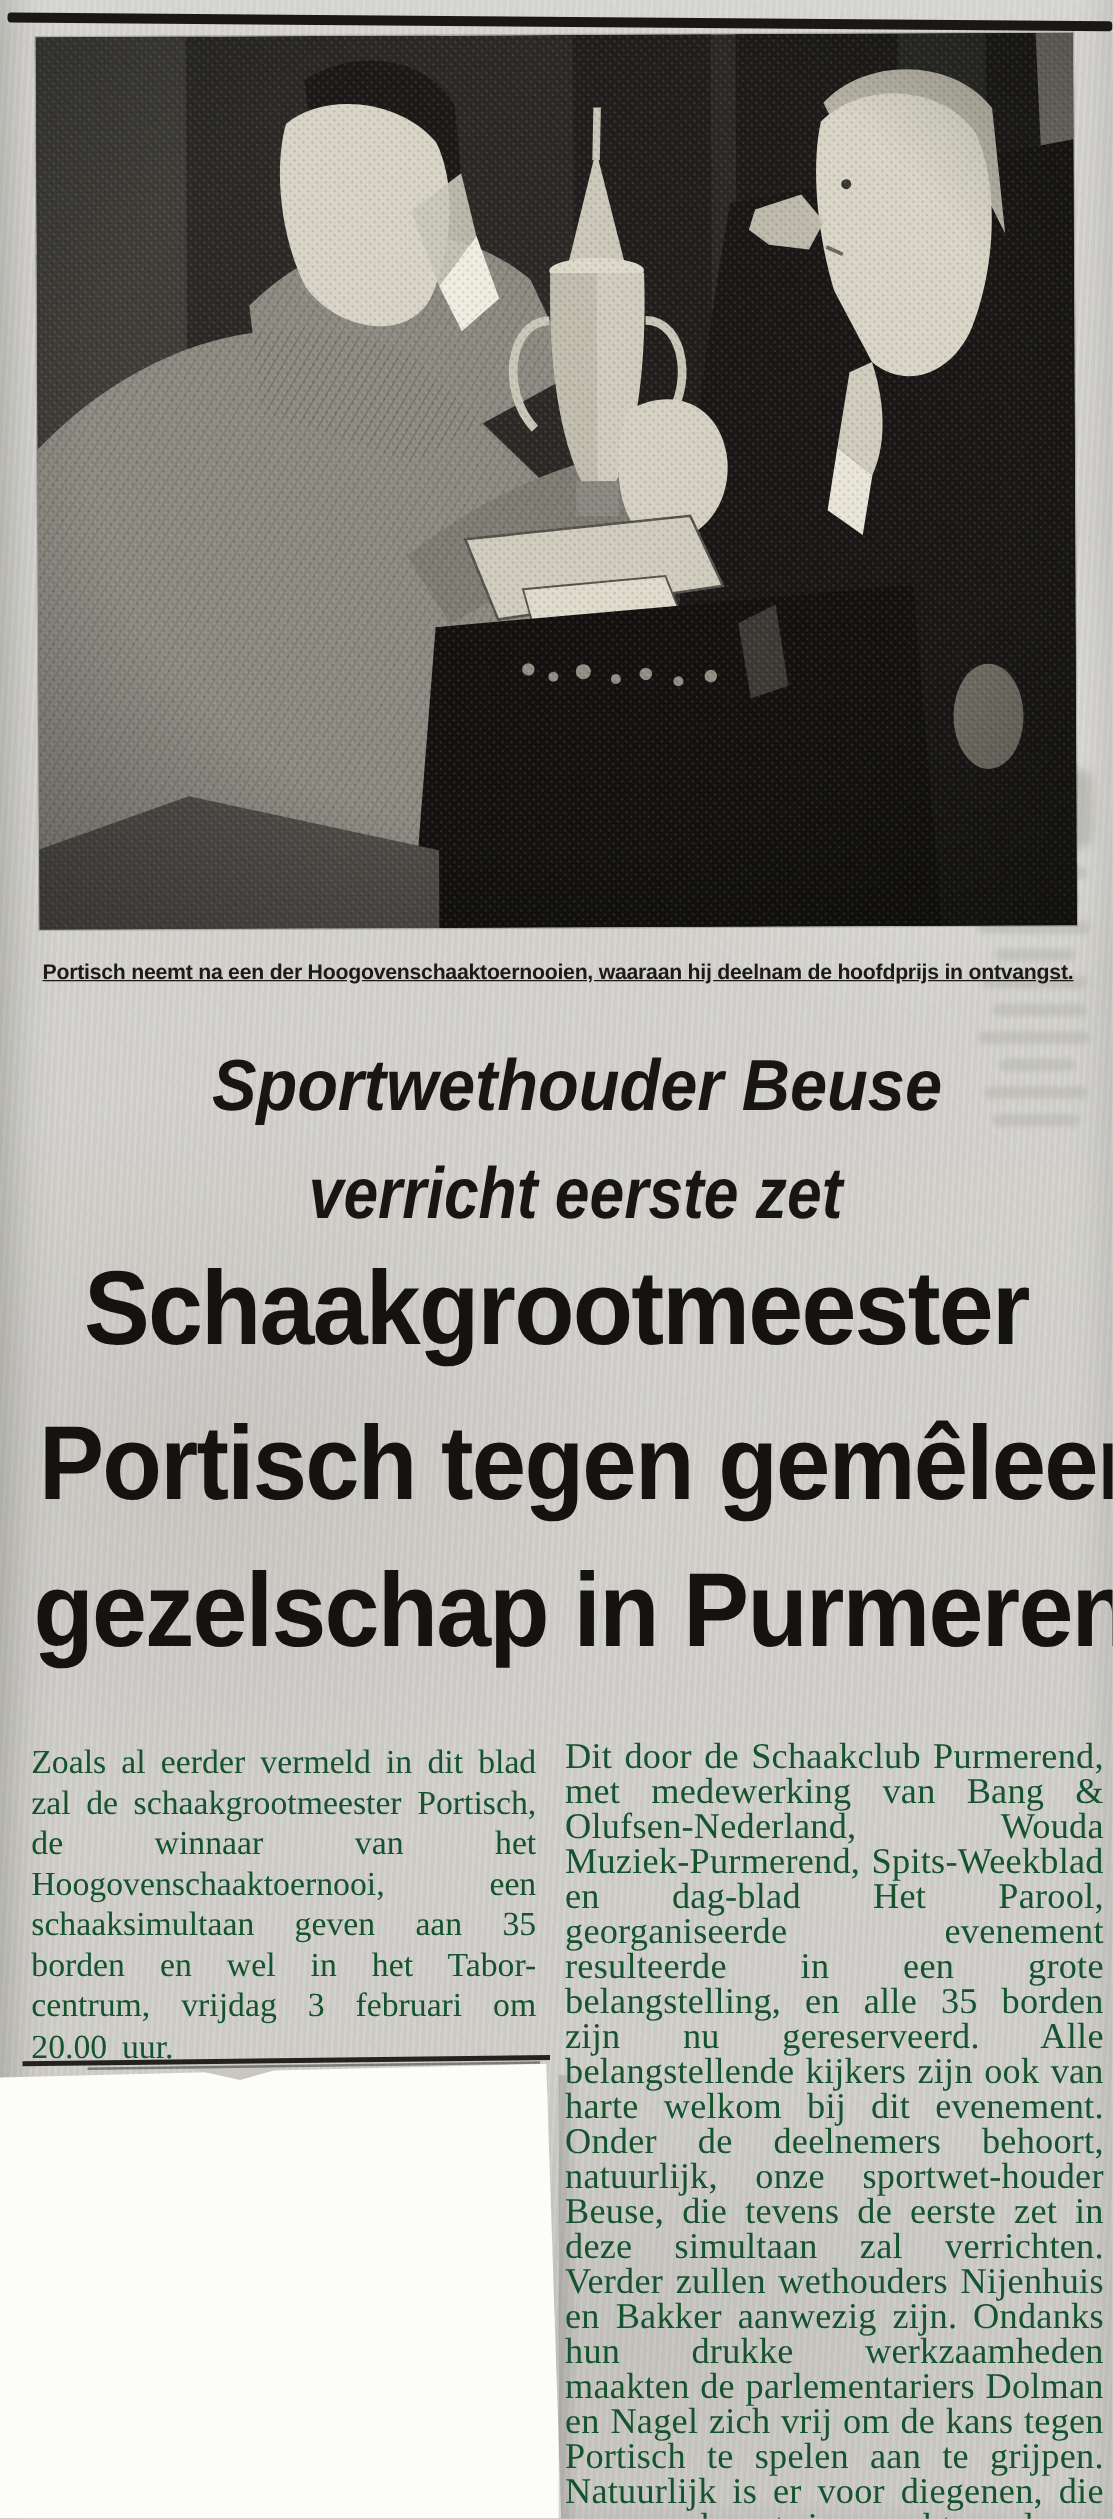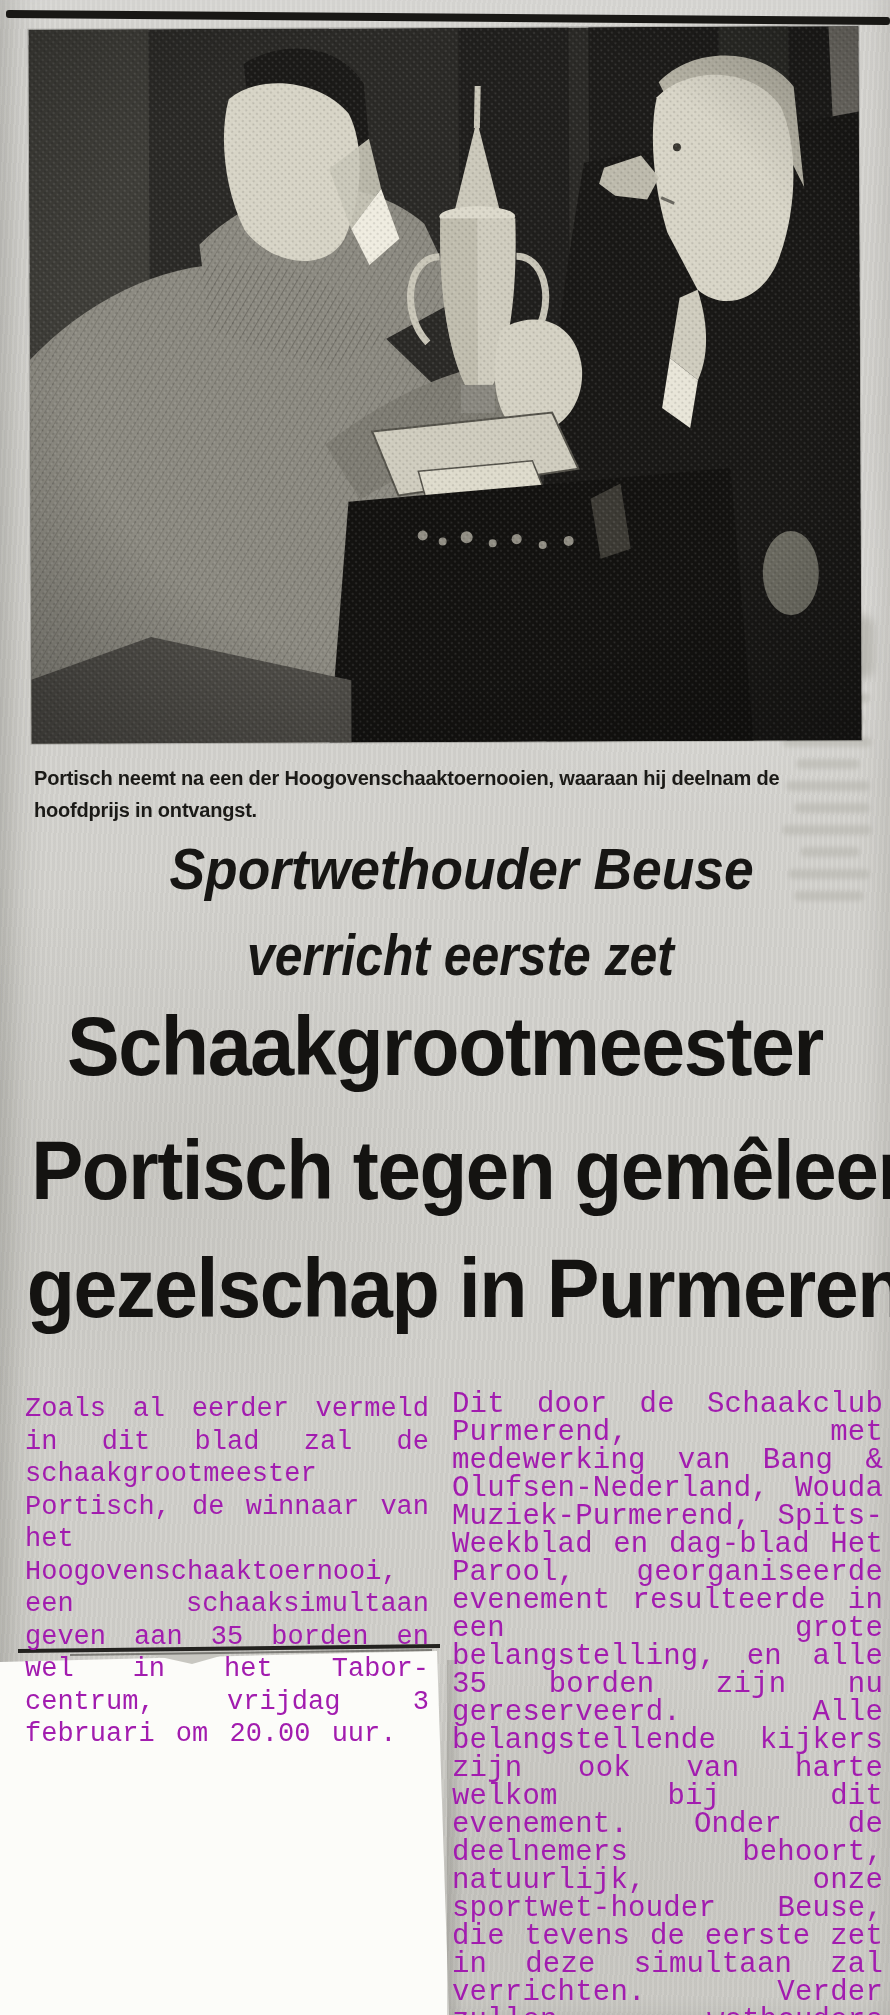--- a/index.html
+++ b/index.html
@@ -19,34 +19,34 @@
     box-shadow:inset 26px 0 36px -22px rgba(85,83,77,.38), inset -18px 0 30px -16px rgba(110,108,102,.28), inset 0 18px 24px -16px rgba(255,255,255,.5);}
   
   .top-rule{left:6px;top:10px;width:884px;height:8px;background:#191815;border-radius:3px;
     transform:rotate(.45deg);transform-origin:left center;z-index:3;}
   
   .photo{left:30px;top:28px;width:830px;height:714px;z-index:3;transform:rotate(-.25deg);
     box-shadow:0 0 0 1px rgba(60,58,54,.25);}
   .photo svg{display:block;width:100%;height:100%;}
   
   .caption{left:34px;top:762px;width:826px;z-index:4;
-    font-weight:700;font-size:20px;line-height:32px;letter-spacing:-.2px;color:#1b1a17;}
+    font-weight:700;font-size:17px;line-height:32px;letter-spacing:-.2px;color:#1b1a17;text-decoration:underline;}
   
   .kicker{left:0;right:0;text-align:center;z-index:4;padding-left:36px;
     font-style:italic;font-weight:700;font-size:58px;line-height:1;color:#171614;white-space:nowrap;}
   .kicker-1{top:840px;transform:scaleX(.92);}
   .kicker-2{top:926px;transform:scaleX(.86);}
   
   .head{left:0;right:0;text-align:center;z-index:4;
     font-weight:700;font-size:84px;line-height:1;letter-spacing:-1.5px;color:#141311;white-space:nowrap;}
   .head-1{top:1004px;transform:scaleX(.94);}
   .head-2{top:1128px;transform:scaleX(.93);}
   .head-3{top:1246px;transform:scaleX(.94);}
   
-  .col{z-index:4;color:#a21caf;font-family:Liberation Mono, monospace;text-align:justify;}
+  .col{z-index:4;color:#14532d;font-family:Liberation Serif, serif;text-align:justify;}
   .col-left{left:25px;top:1393px;width:404px;font-size:27px;line-height:32.5px;word-spacing:5px;}
   .col-right{left:452px;top:1391px;width:431px;font-size:29px;line-height:28px;letter-spacing:.2px;word-spacing:1px;}
   
   .backing{left:0;top:1648px;width:452px;height:367px;background:#fcfcf9;z-index:2;
     clip-path:polygon(0 14px,437px 3px,449px 100%,0 100%);}
   .backing-shadow{left:447px;top:1660px;width:16px;height:355px;z-index:2;
     background:linear-gradient(90deg,rgba(105,103,96,.28),rgba(105,103,96,0));}
   .clip-edge{left:0;top:1638px;width:470px;height:34px;z-index:3;}
   
   .bleed{right:4px;top:615px;width:104px;height:470px;z-index:1;opacity:.6;}

